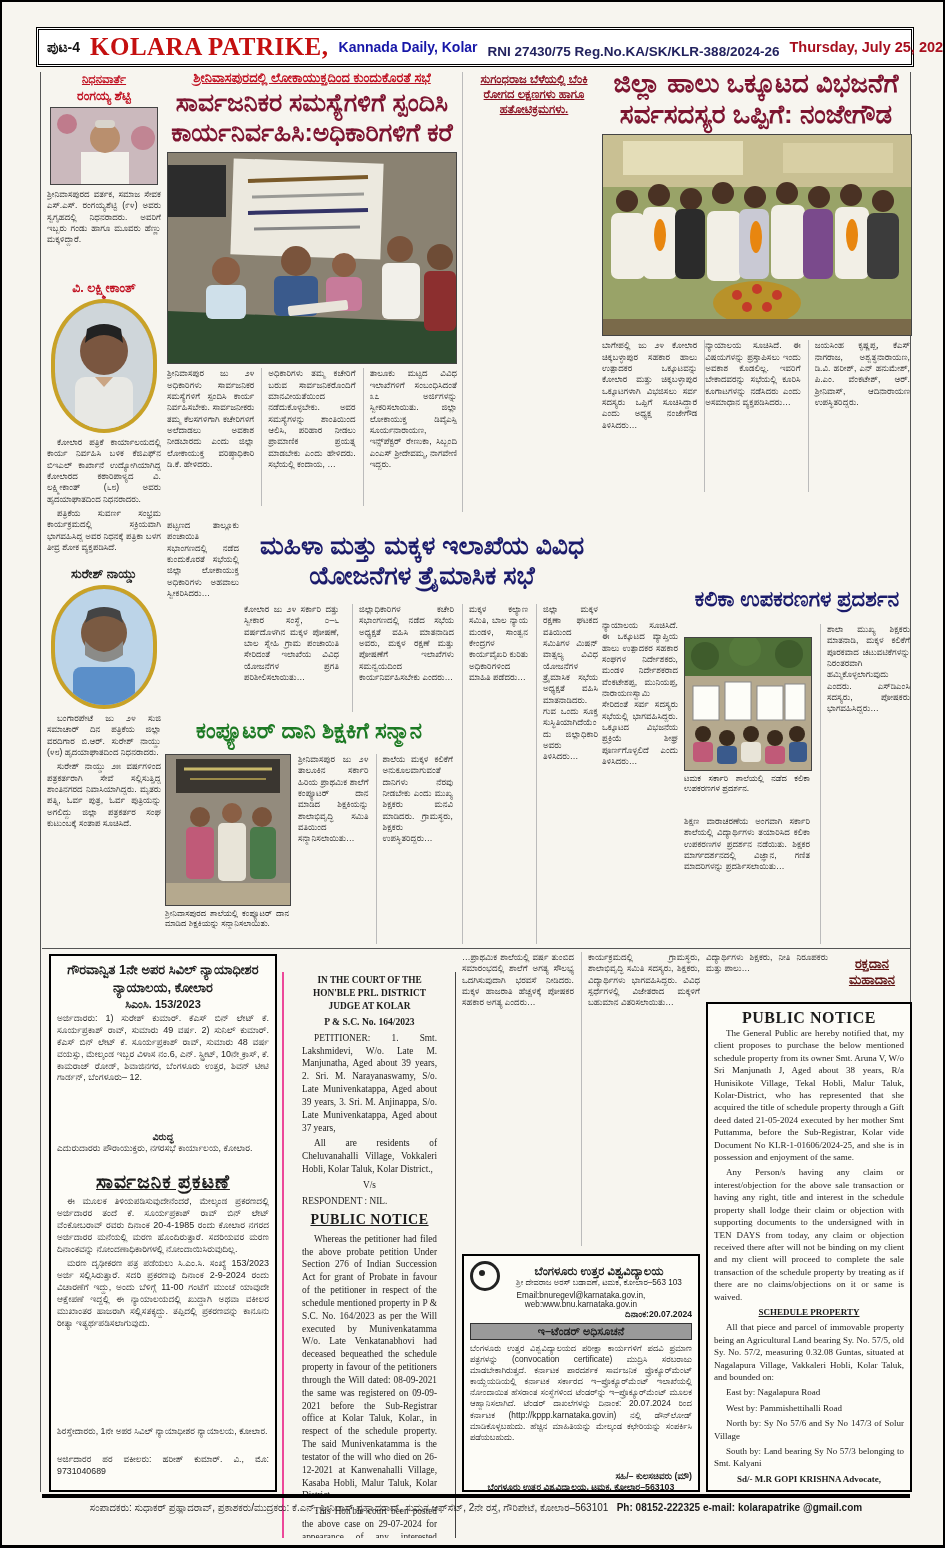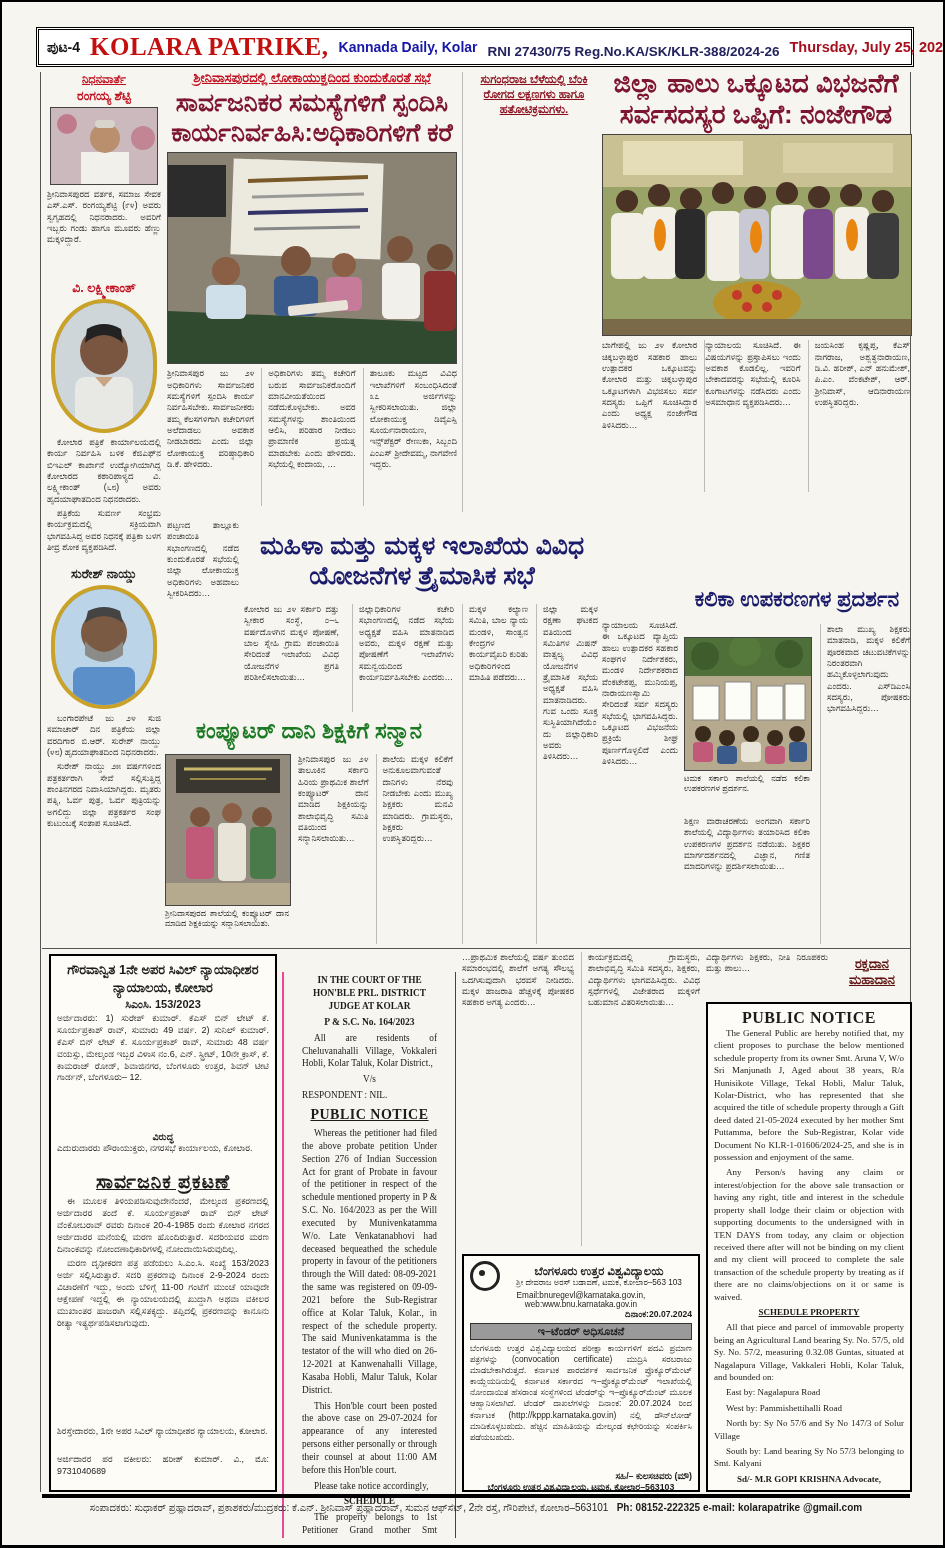--- a/index.html
+++ b/index.html
@@ -296,20 +296,21 @@
       <p>ಈ ಮೂಲಕ ತಿಳಿಯಪಡಿಸುವುದೇನೆಂದರೆ, ಮೇಲ್ಕಂಡ ಪ್ರಕರಣದಲ್ಲಿ ಅರ್ಜಿದಾರರ ತಂದೆ ಕೆ. ಸೂರ್ಯಪ್ರಕಾಶ್ ರಾವ್ ಬಿನ್ ಲೇಟ್ ವೆಂಕೋಬರಾವ್ ರವರು ದಿನಾಂಕ 20-4-1985 ರಂದು ಕೋಲಾರ ನಗರದ ಅರ್ಜಿದಾರರ ಮನೆಯಲ್ಲಿ ಮರಣ ಹೊಂದಿರುತ್ತಾರೆ. ಸದರಿಯವರ ಮರಣ ದಿನಾಂಕವನ್ನು ನೋಂದಣಾಧಿಕಾರಿಗಳಲ್ಲಿ ನೋಂದಾಯಿಸಿರುವುದಿಲ್ಲ.</p>
       <p>ಮರಣ ದೃಢೀಕರಣ ಪತ್ರ ಪಡೆಯಲು ಸಿ.ಎಂ.ಸಿ. ಸಂಖ್ಯೆ 153/2023 ಅರ್ಜಿ ಸಲ್ಲಿಸಿರುತ್ತಾರೆ. ಸದರಿ ಪ್ರಕರಣವು ದಿನಾಂಕ 2-9-2024 ರಂದು ವಿಚಾರಣೆಗೆ ಇದ್ದು, ಅಂದು ಬೆಳಿಗ್ಗೆ 11-00 ಗಂಟೆಗೆ ಮುಂಚೆ ಯಾವುದೇ ಆಕ್ಷೇಪಣೆ ಇದ್ದಲ್ಲಿ ಈ ನ್ಯಾಯಾಲಯದಲ್ಲಿ ಖುದ್ದಾಗಿ ಅಥವಾ ವಕೀಲರ ಮುಖಾಂತರ ಹಾಜರಾಗಿ ಸಲ್ಲಿಸತಕ್ಕದ್ದು. ತಪ್ಪಿದಲ್ಲಿ ಪ್ರಕರಣವನ್ನು ಕಾನೂನು ರೀತ್ಯಾ ಇತ್ಯರ್ಥಪಡಿಸಲಾಗುವುದು.</p>
     </div>
     <div class="bt" style="font-size:8.8px;text-align:right;height:28px;">ಶಿರಸ್ತೇದಾರರು, 1ನೇ ಅಪರ ಸಿವಿಲ್ ನ್ಯಾಯಾಧೀಶರ ನ್ಯಾಯಾಲಯ, ಕೋಲಾರ.</div>
     <div class="bt" style="font-size:8.8px;height:24px;">ಅರ್ಜಿದಾರರ ಪರ ವಕೀಲರು: ಹರೀಶ್ ಕುಮಾರ್. ವಿ., ಮೊ: 9731040689</div>
   </div>
 
   <div class="abs serif en-notice" style="left:280px;top:950px;width:174px;height:566px;border-left:2px solid #ec4899;border-right:1px solid #444;padding:2px 18px;overflow:hidden;margin-top:20px;">
     <p class="en-center en-bold">IN THE COURT OF THE HON'BLE PRL. DISTRICT JUDGE AT KOLAR</p>
     <p class="en-center en-bold" style="font-size:9.6px;">P &amp; S.C. No. 164/2023</p>
+    <p>PETITIONER: 1. Smt. Lakshmidevi, W/o. Late M. Manjunatha, Aged about 39 years, 2. Sri. M. Narayanaswamy, S/o. Late Munivenkatappa, Aged about 39 years, 3. Sri. M. Anjinappa, S/o. Late Munivenkatappa, Aged about 37 years,</p>
     <p>All are residents of Cheluvanahalli Village, Vokkaleri Hobli, Kolar Taluk, Kolar District.,</p>
     <p class="en-center">V/s</p>
     <p style="text-indent:0;">RESPONDENT :  NIL.</p>
     <p class="en-center en-bold" style="font-size:14px;text-decoration:underline;letter-spacing:.5px;">PUBLIC NOTICE</p>
     <p>Whereas the petitioner had filed the above probate petition Under Section 276 of Indian Succession Act for grant of Probate in favour of the petitioner in respect of the schedule mentioned property in P &amp; S.C. No. 164/2023 as per the Will executed by Munivenkatamma W/o. Late Venkatanabhovi had deceased bequeathed the schedule property in favour of the petitioners through the Will dated: 08-09-2021 the same was registered on 09-09-2021 before the Sub-Registrar office at Kolar Taluk, Kolar., in respect of the schedule property. The said Munivenkatamma is the testator of the will who died on 26-12-2021 at Kanwenahalli Village, Kasaba Hobli, Malur Taluk, Kolar District.</p>
     <p>This Hon'ble court been posted the above case on 29-07-2024 for appearance of any interested persons either personally or through their counsel at about 11:00 AM before this Hon'ble court.</p>
     <p>Please take notice accordingly,</p>
     <p class="en-center en-bold">SCHEDULE</p>
     <p>The property belongs to 1st Petitioner Grand mother Smt Munivenkatamma</p>
 

